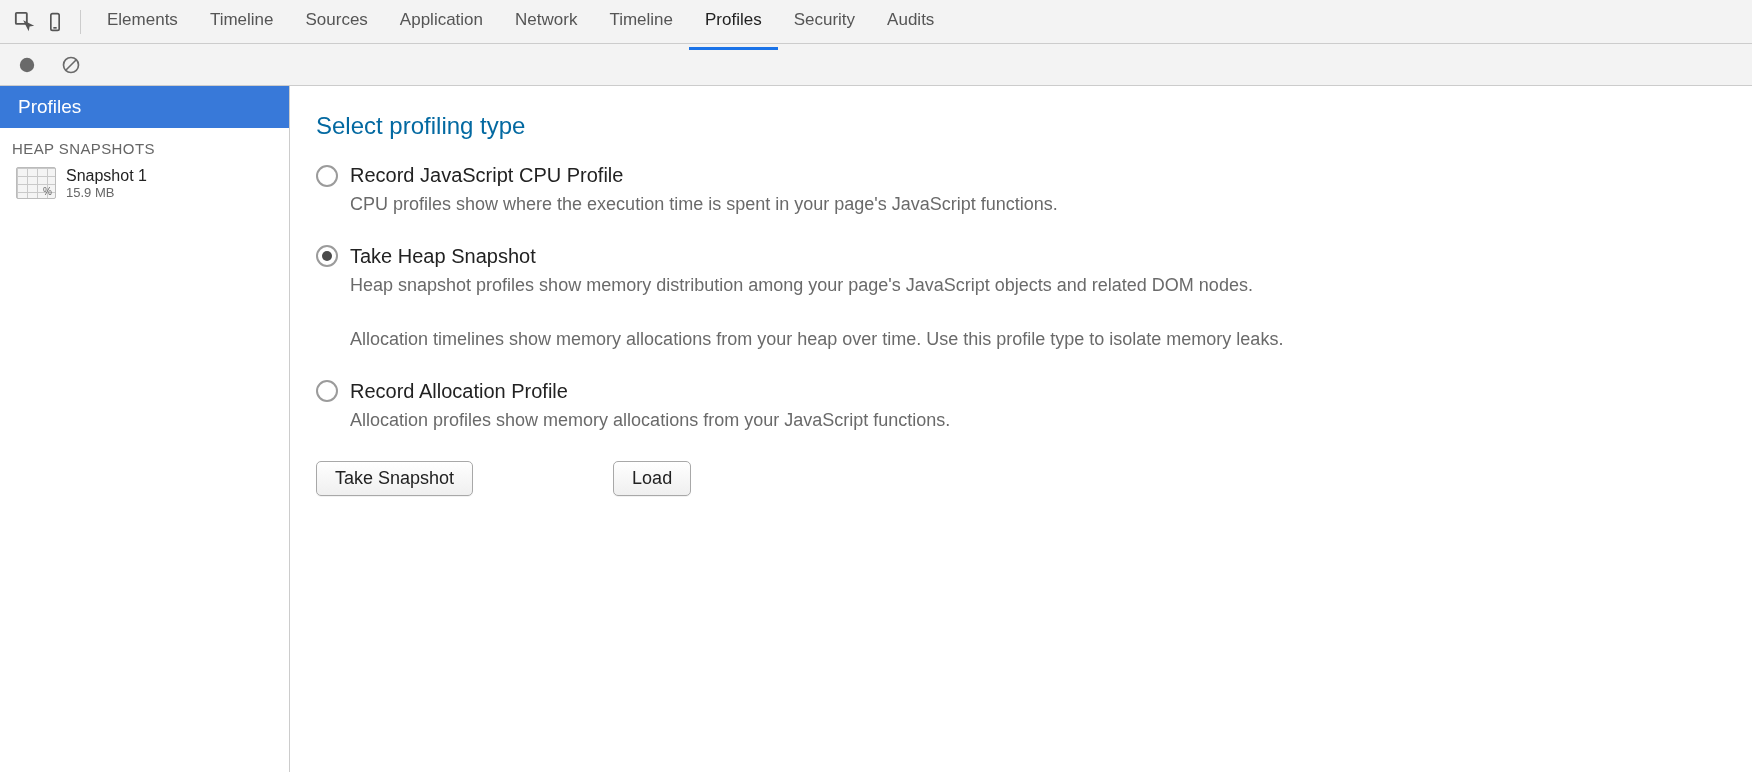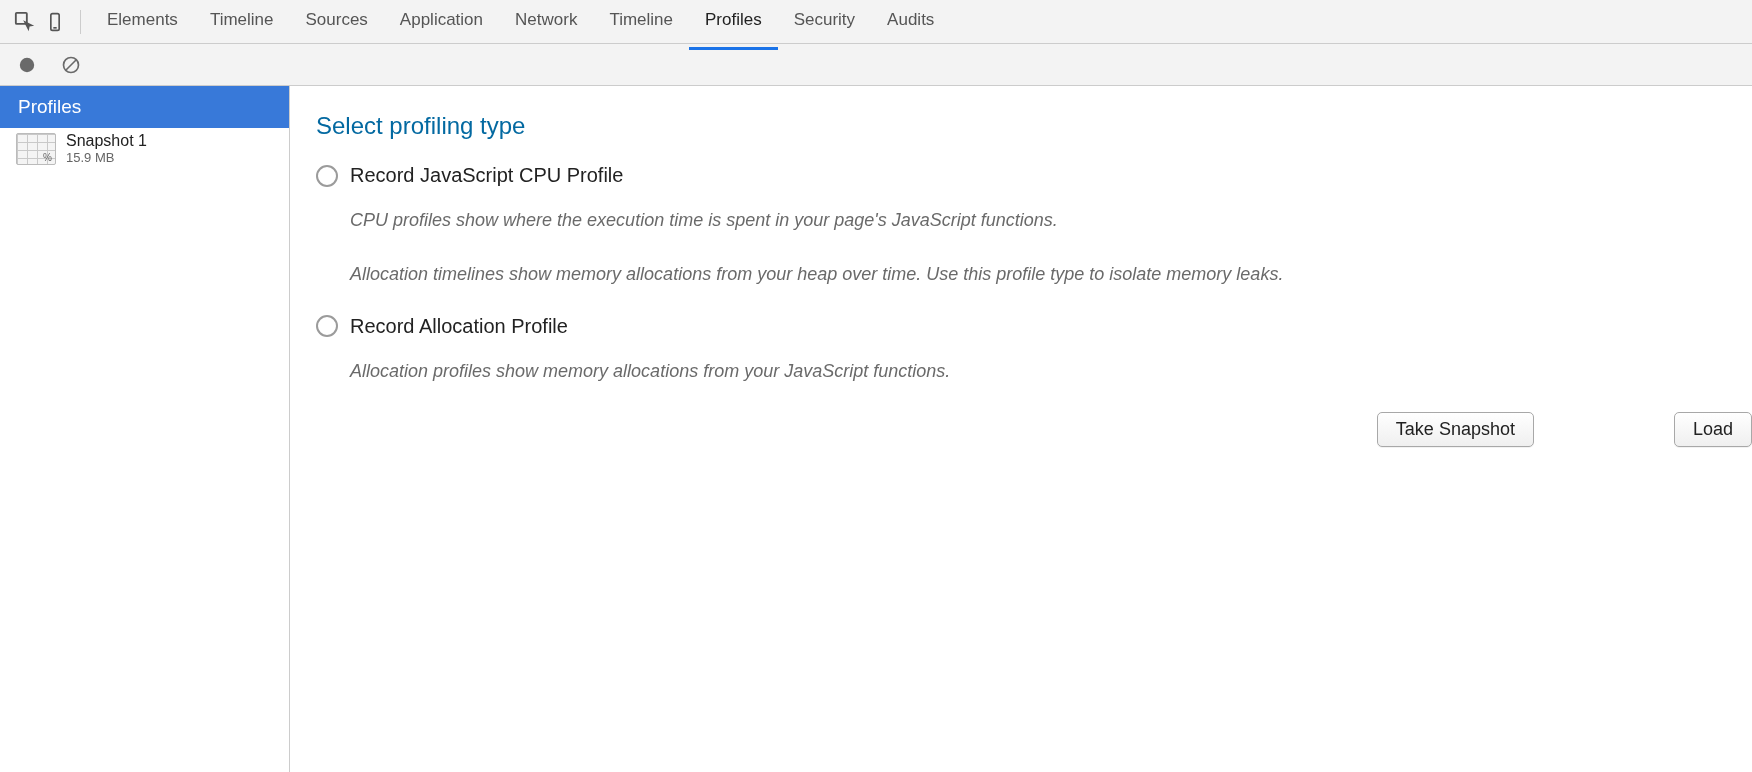--- a/index.html
+++ b/index.html
@@ -99,21 +99,20 @@
   }
   .side-group-title {
     font-size: 15px;
     color: #666;
     letter-spacing: .4px;
     padding: 12px 12px 6px 12px;
     text-transform: uppercase;
   }
   .snapshot-row {
     display:flex;
-    align-items:center;
     gap: 10px;
     padding: 4px 16px;
     cursor:pointer;
   }
   .snapshot-thumb {
     width: 40px;
     height: 32px;
     border: 1px solid #bbb;
     border-radius: 2px;
     background:
@@ -143,21 +142,21 @@
   .content-heading {
     font-size: 24px;
     color: #0369a1;
     font-weight: 400;
     margin-bottom: 24px;
   }
 
   .opt-block {
     display:flex;
     flex-direction:column;
-    gap: 20px;
+    gap: 4px;
     margin-bottom: 26px;
   }
   .opt-row {
     display:flex;
     align-items:center;
     gap: 12px;
   }
   .radio {
     width: 22px;
     height: 22px;
@@ -179,28 +178,26 @@
   .opt-label {
     font-size: 20px;
     color:#222;
   }
   .opt-desc {
     font-size: 18px;
     color:#6a6a6a;
     margin-left: 34px;
     line-height: 1.55;
     max-width: 1260px;
-    font-style: italic;
   }
 
   .btn-row {
     display:flex;
     gap: 140px;
     margin-top: 8px;
-    justify-content: flex-end;
   }
   .btn {
     font-size: 18px;
     padding: 6px 18px;
     border: 1px solid #a8a8a8;
     border-radius: 5px;
     background: linear-gradient(#ffffff, #efefef);
     box-shadow: 0 1px 0 rgba(0,0,0,.05);
     cursor:pointer;
     color:#222;
@@ -248,39 +245,47 @@
     </svg>
   </div>
 </div>
 
 <div class="main">
 
   <div class="sidebar">
     <div class="side-item selected">
       <span>Profiles</span>
     </div>
+    <div class="side-group-title">HEAP SNAPSHOTS</div>
     <div class="snapshot-row">
         <div class="snapshot-thumb"></div>
         <div class="snapshot-texts">
           <span class="snapshot-name">Snapshot 1</span>
           <span class="snapshot-size">15.9 MB</span>
         </div>
       </div>
   </div>
 
   <div class="content">
     <h2 class="content-heading">Select profiling type</h2>
     <div class="opt-block">
         <div class="opt-row">
           <span class="radio"></span>
           <span class="opt-label">Record JavaScript CPU Profile</span>
         </div>
         <div class="opt-desc">CPU profiles show where the execution time is spent in your page's JavaScript functions.</div>
       </div>
       <div class="opt-block">
+        <div class="opt-row">
+          <span class="radio checked"></span>
+          <span class="opt-label">Take Heap Snapshot</span>
+        </div>
+        <div class="opt-desc">Heap snapshot profiles show memory distribution among your page's JavaScript objects and related DOM nodes.</div>
+      </div>
+      <div class="opt-block">
         <div class="opt-desc">Allocation timelines show memory allocations from your heap over time. Use this profile type to isolate memory leaks.</div>
       </div>
       <div class="opt-block">
         <div class="opt-row">
           <span class="radio"></span>
           <span class="opt-label">Record Allocation Profile</span>
         </div>
         <div class="opt-desc">Allocation profiles show memory allocations from your JavaScript functions.</div>
       </div>
 

